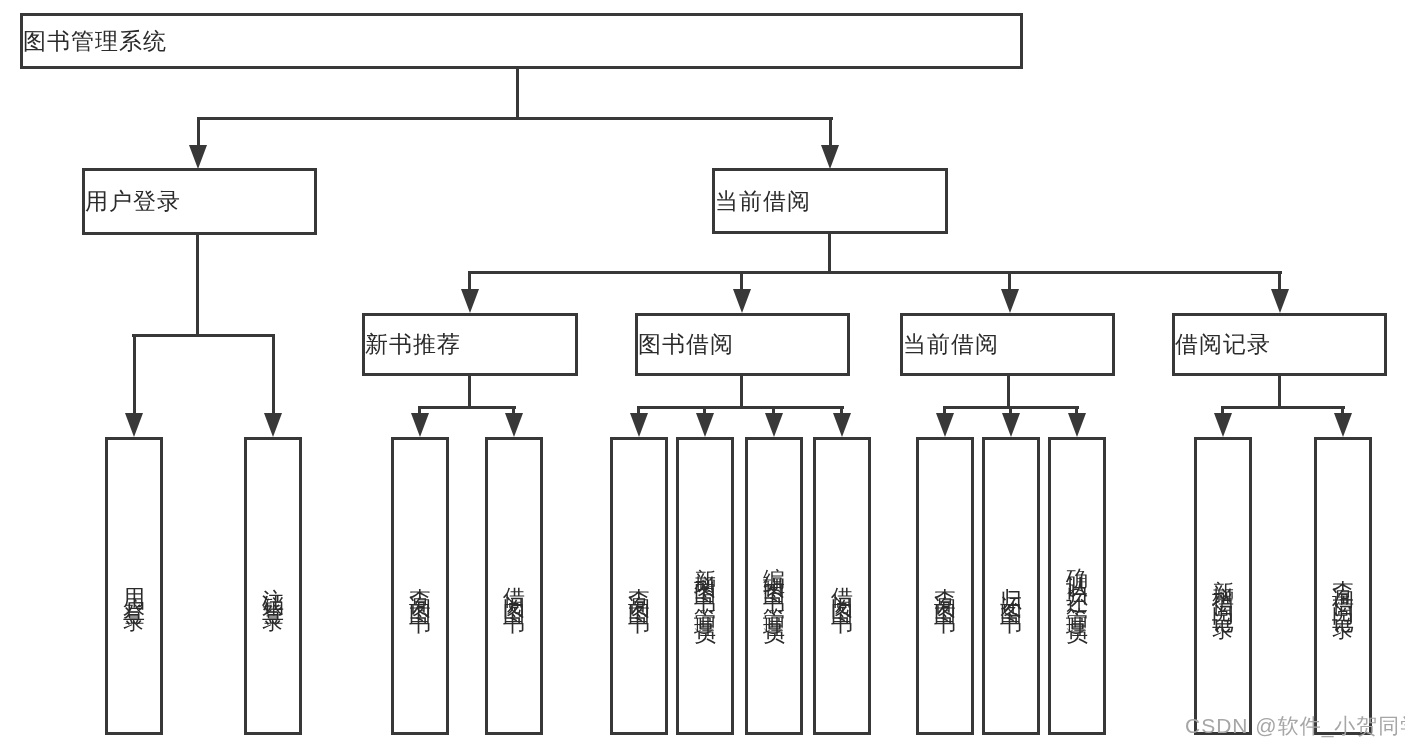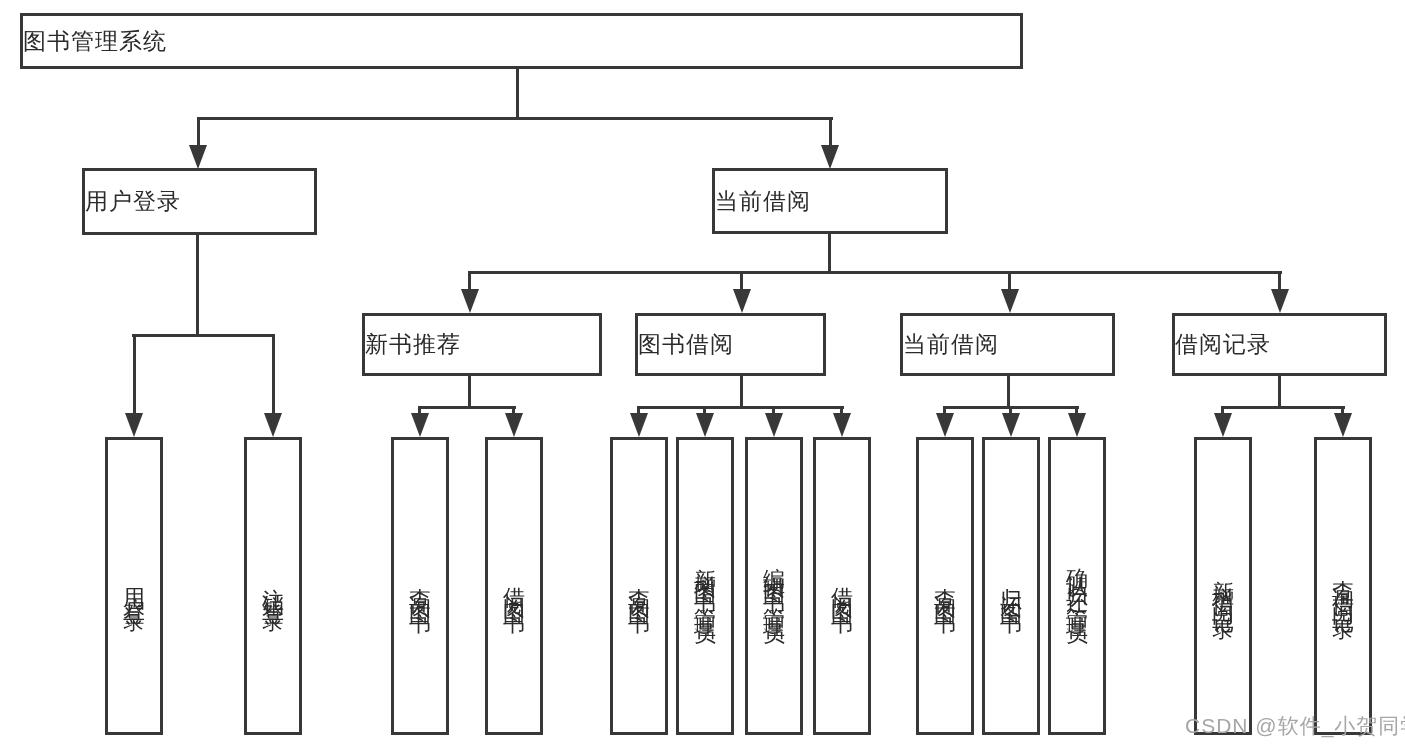--- a/index.html
+++ b/index.html
@@ -135,24 +135,24 @@
     <span>图书管理系统</span>
   </div>
 
   <div class="hbox" style="left:82px;top:168px;width:235px;height:67px">
     <span>用户登录</span>
   </div>
   <div class="hbox" style="left:712px;top:168px;width:236px;height:66px">
     <span>当前借阅</span>
   </div>
 
-  <div class="hbox" style="left:362px;top:313px;width:240px;height:63px">
+  <div class="hbox" style="left:362px;top:313px;width:216px;height:63px">
     <span>新书推荐</span>
   </div>
-  <div class="hbox" style="left:635px;top:313px;width:191px;height:63px">
+  <div class="hbox" style="left:635px;top:313px;width:215px;height:63px">
     <span>图书借阅</span>
   </div>
   <div class="hbox" style="left:900px;top:313px;width:215px;height:63px">
     <span>当前借阅</span>
   </div>
   <div class="hbox" style="left:1172px;top:313px;width:215px;height:63px">
     <span>借阅记录</span>
   </div>
 
   <div class="vbox" style="left:105px">

